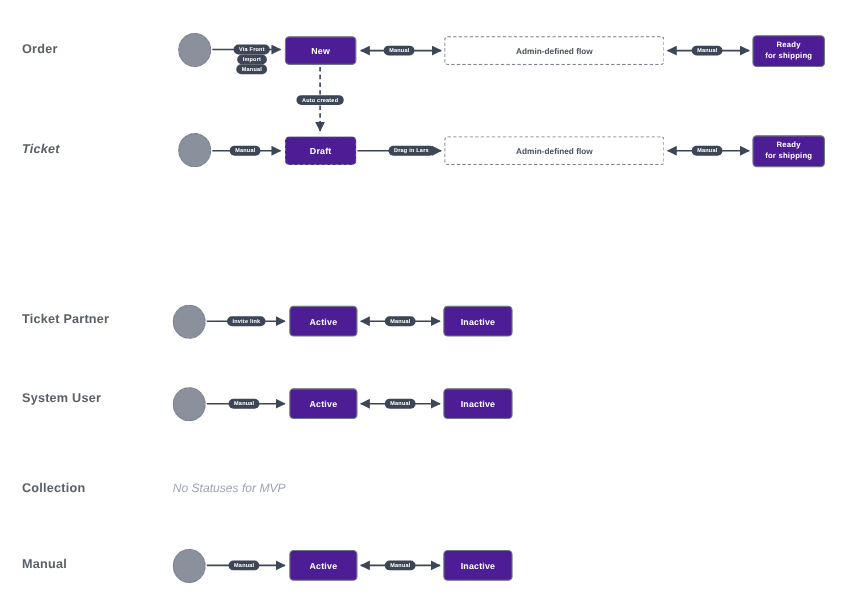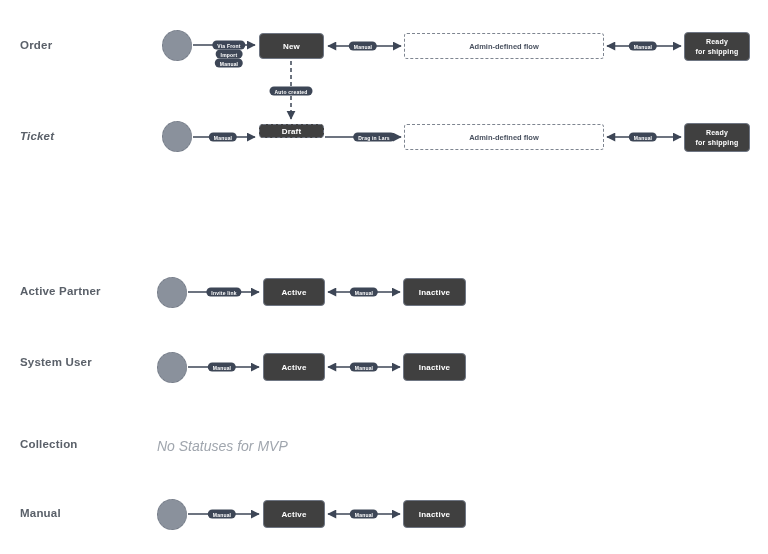--- a/index.html
+++ b/index.html
@@ -10,40 +10,40 @@
   .connector-layer { position:absolute; left:0; top:0; }
   .row-label {
     position:absolute; left:20px; font-size:11.5px; font-weight:bold;
     color:#5A6069; letter-spacing:0.2px;
   }
   .start-circle {
     position:absolute; width:30px; height:31px; border-radius:50%;
     background:#8A919C; border:1px dashed #747B87; box-sizing:border-box;
   }
   .state-box {
-    position:absolute; background:#404040; border:1px solid #6F7683;
+    position:absolute; background:#4c1d95; border:1px solid #6F7683;
     border-radius:4px; color:#ffffff; font-weight:bold; font-size:8px;
     display:flex; align-items:center; justify-content:center;
     text-align:center; box-sizing:border-box; letter-spacing:0.2px;
   }
   .state-box.dashed { border-style:dashed; }
   .state-box.final { font-size:7px; line-height:1.35; flex-direction:column; }
   .flow-box {
     position:absolute; background:#ffffff; border:1px dashed #7E8590;
     border-radius:3px; color:#4A5260; font-weight:bold; font-size:7.5px;
     display:flex; align-items:center; justify-content:center; box-sizing:border-box;
   }
   .pill {
     position:absolute; background:#3D4656; color:#ffffff; font-weight:bold;
     font-size:5px; height:9px; padding:0 5px; border-radius:5px;
     display:flex; align-items:center; justify-content:center;
     white-space:nowrap; transform:translate(-50%,-50%); letter-spacing:0.2px;
   }
   .note-text {
-    position:absolute; font-style:italic; font-size:14px; color:#A0A6AE;
+    position:absolute; font-style:italic; font-size:11px; color:#A0A6AE;
   }
 </style>
 </head>
 <body>
 
 <div class="canvas">
 
   <svg class="connector-layer" width="768" height="554">
     <defs>
       <marker id="aEnd" markerWidth="7" markerHeight="7" refX="5.5" refY="3" orient="auto">
@@ -85,30 +85,30 @@
   <div class="pill" style="left:643px; top:46px;">Manual</div>
   <div class="state-box final" style="left:684px; top:32px; width:66px; height:29px;">
     <span>Ready</span>
     <span>for shipping</span>
   </div>
   <div class="pill" style="left:291px; top:91px;">Auto created</div>
 
   <div class="row-label" style="top:130px;font-style:italic;">Ticket</div>
   <div class="start-circle" style="left:162px; top:121px;"></div>
   <div class="pill" style="left:223px; top:137px;">Manual</div>
-  <div class="state-box dashed" style="left:259px; top:124px; width:65px; height:14px;">Draft</div>
+  <div class="state-box dashed" style="left:259px; top:124px; width:65px; height:26px;">Draft</div>
   <div class="pill" style="left:374px; top:137px;">Drag in Lars</div>
   <div class="flow-box" style="left:404px; top:124px; width:200px; height:26px;">Admin-defined flow</div>
   <div class="pill" style="left:643px; top:137px;">Manual</div>
   <div class="state-box final" style="left:684px; top:123px; width:66px; height:29px;">
     <span>Ready</span>
     <span>for shipping</span>
   </div>
 
-  <div class="row-label" style="top:285px;">Active Partner</div>
+  <div class="row-label" style="top:285px;">Ticket Partner</div>
   <div class="start-circle" style="left:157px; top:277px;"></div>
   <div class="pill" style="left:224px; top:292px;">Invite link</div>
   <div class="state-box" style="left:263px; top:278px; width:62px; height:28px;">Active</div>
   <div class="pill" style="left:364px; top:292px;">Manual</div>
   <div class="state-box" style="left:403px; top:278px; width:63px; height:28px;">Inactive</div>
 
   <div class="row-label" style="top:356px;">System User</div>
   <div class="start-circle" style="left:157px; top:352px;"></div>
   <div class="pill" style="left:222px; top:367px;">Manual</div>
   <div class="state-box" style="left:263px; top:353px; width:62px; height:28px;">Active</div>

